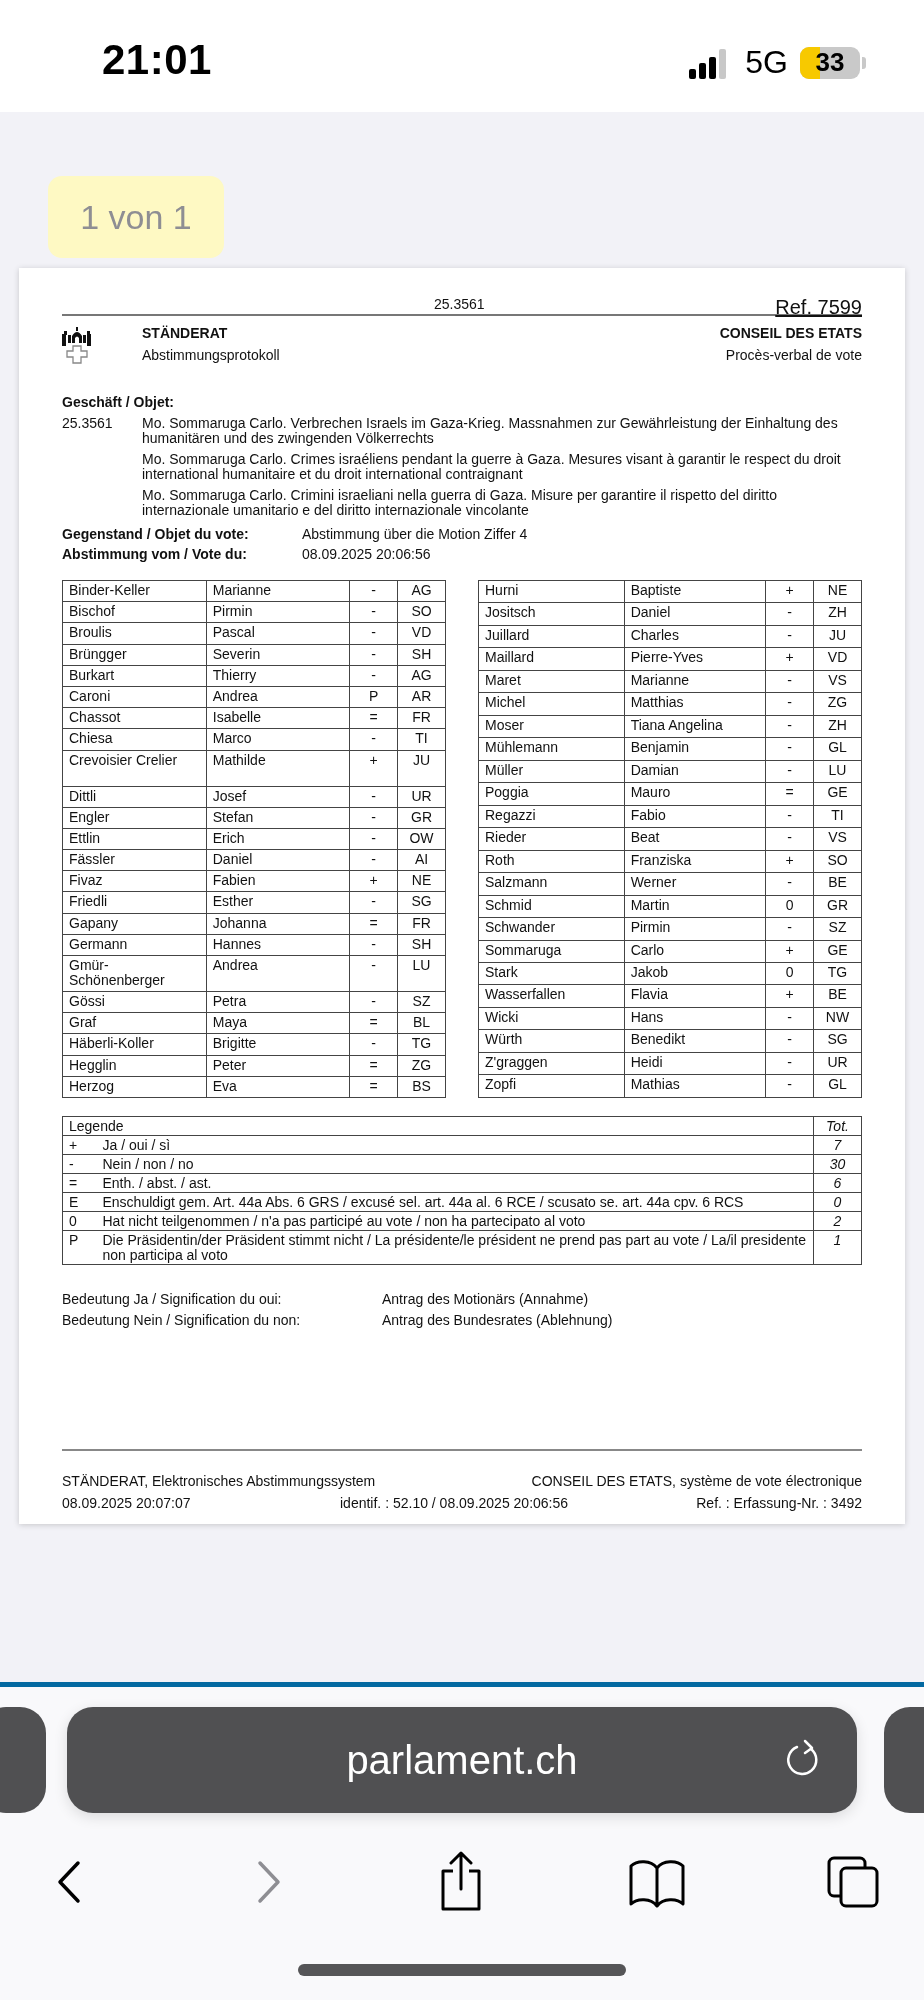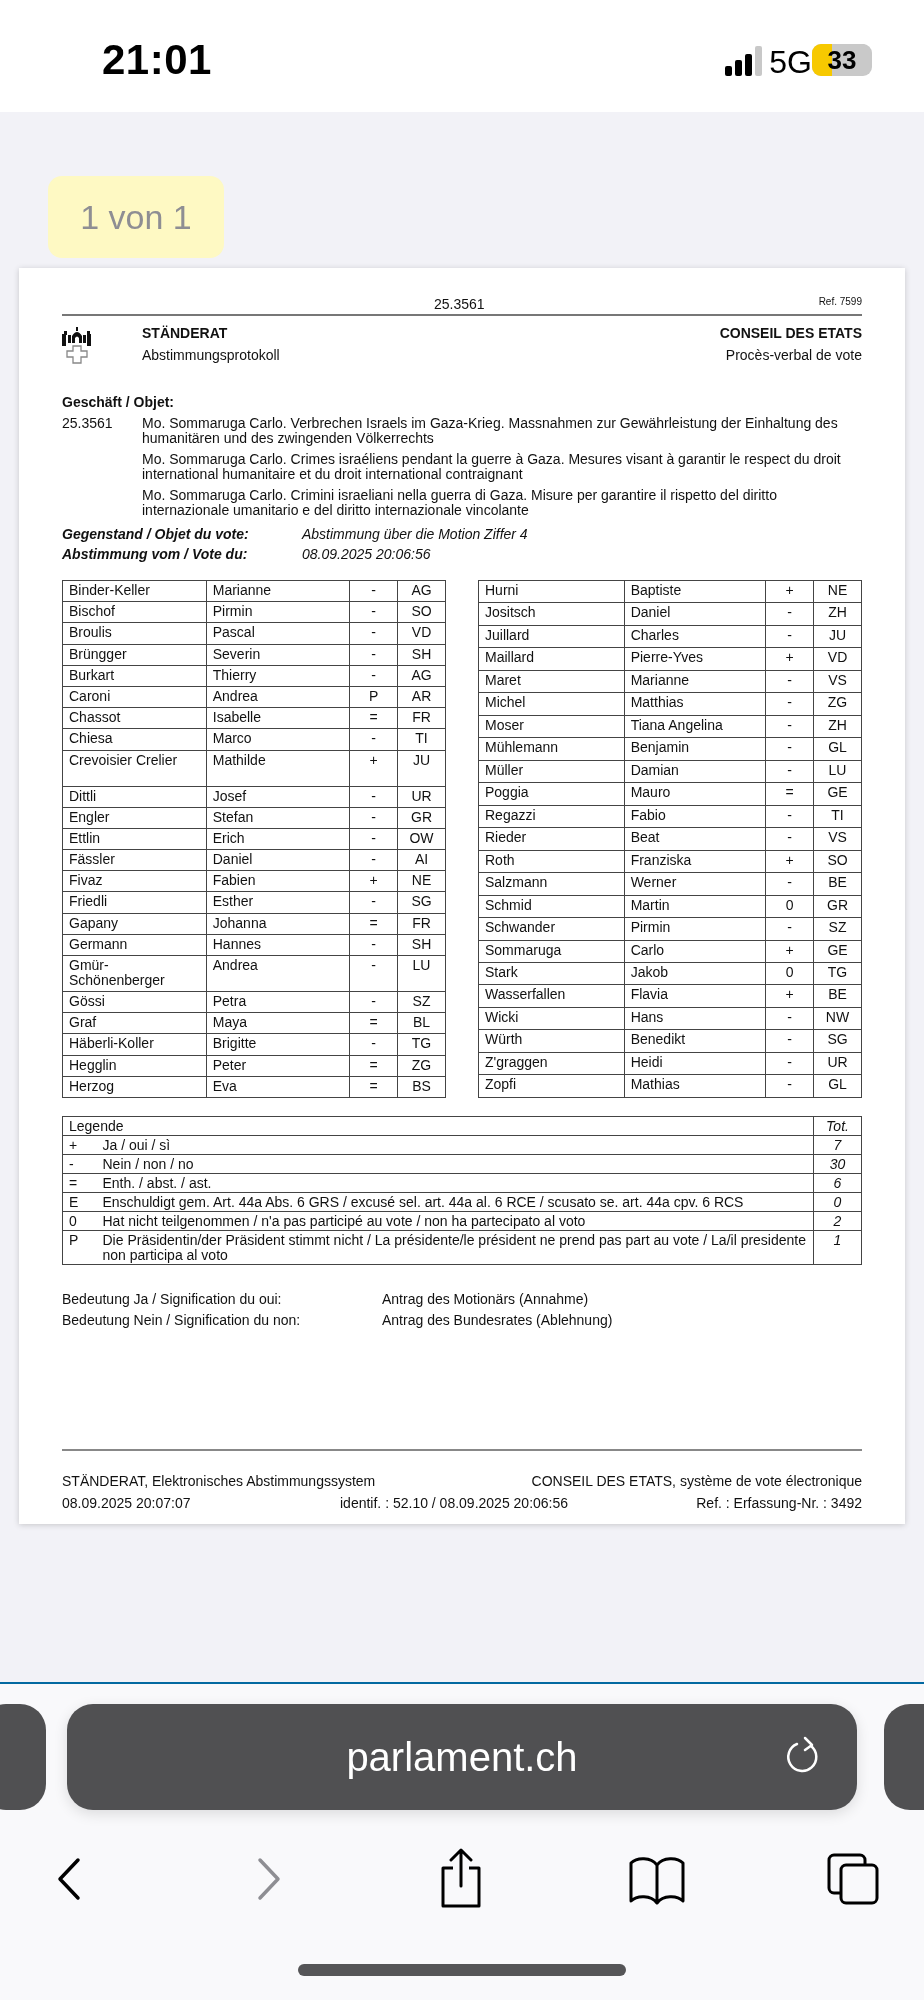--- a/index.html
+++ b/index.html
@@ -2,53 +2,53 @@
 <html><head>
 <meta charset="utf-8">
 <style>
   * { box-sizing: border-box; margin: 0; padding: 0; }
   html, body { width: 924px; height: 2000px; overflow: hidden; }
   body { background: #f2f2f7; font-family: "Liberation Sans", sans-serif; position: relative; }
 
   
   .status-bar { position: absolute; left: 0; top: 0; width: 924px; height: 112px; background: #ffffff; }
   .status-time { position: absolute; left: 102px; top: 36px; font-size: 42px; font-weight: bold; color: #000; letter-spacing: 0.5px; }
-  .status-right { position: absolute; right: 58px; top: 44px; display: flex; align-items: flex-start; }
+  .status-right { position: absolute; right: 58px; top: 44px; display: flex; align-items: center; gap: 12px; }
   .signal { display: flex; align-items: flex-end; gap: 3px; height: 32px; position: relative; width: 44px; }
   .signal .bar { width: 7px; border-radius: 2px; background: #000; }
   .signal .bar.dim { background: #c8c8c8; }
   .net { font-size: 32px; color: #000; }
   .battery { position: relative; width: 60px; height: 32px; border-radius: 9px; background: #c9c9c9; overflow: hidden; display: flex; align-items: center; justify-content: center; }
   .battery .fill { position: absolute; left: 0; top: 0; bottom: 0; width: 33%; background: #f7c900; }
   .battery .lvl { position: relative; font-size: 26px; font-weight: bold; color: #000; }
   .battery-tip { width: 4px; height: 12px; background: #c9c9c9; border-radius: 0 3px 3px 0; margin-left: -10px; }
 
   
   .page-indicator { position: absolute; left: 48px; top: 176px; width: 176px; height: 82px; background: #fef9c3; border-radius: 14px; display: flex; align-items: center; justify-content: center; font-size: 34px; color: #8e8e93; }
 
   
   .pdf-page { position: absolute; left: 19px; top: 241px; width: 886px; height: 1256px; background: #ffffff; box-shadow: 0 1px 6px rgba(0,0,0,0.18); color: #111; font-size: 14px; margin-top: 27px; }
   .doc { position: absolute; left: 43px; top: 0; width: 800px; }
   .hdr-top { position: relative; height: 48px; border-bottom: 2px solid #777; }
   .hdr-num { position: absolute; left: 372px; top: 28px; font-size: 14px; }
-  .hdr-ref { position: absolute; right: 0; top: 28px; font-size: 10px; }
+  .hdr-ref { position: absolute; right: 0; top: 28px; font-size: 20px; text-decoration: underline; }
   .hdr-main { position: relative; height: 48px; margin-top: 6px; }
   .logo { position: absolute; left: 0; top: 4px; width: 30px; height: 38px; }
   .hdr-left { position: absolute; left: 80px; top: 0; }
   .hdr-right { position: absolute; right: 0; top: 0; text-align: right; }
   .hdr-title { font-weight: bold; font-size: 14px; line-height: 22px; }
   .hdr-sub { font-size: 14px; line-height: 22px; }
 
   .business { margin-top: 22px; font-size: 14px; }
   .biz-label { font-weight: bold; line-height: 20px; }
   .biz-row { display: flex; margin-top: 4px; }
   .biz-id { width: 80px; flex: none; line-height: 15px; }
   .biz-texts { flex: 1; }
   .biz-text { line-height: 15px; margin-bottom: 6px; }
-  .meta-row { display: flex; line-height: 20px; font-style: italic; }
+  .meta-row { display: flex; line-height: 20px; }
   .meta-label { width: 240px; font-weight: bold; flex: none; }
 
   .vote-tables { display: flex; justify-content: space-between; margin-top: 16px; }
   table.votes { border-collapse: collapse; width: 384px; font-size: 14px; }
   table.votes td { border: 1.5px solid #444; padding: 0 6px; height: 21.2px; line-height: 15px; vertical-align: top; padding-top: 2px; }
   table.votes td.c-last { width: 144px; }
   table.votes td.c-first { width: 144px; }
   table.votes td.c-vote { width: 48px; text-align: center; }
   table.votes td.c-canton { width: 48px; text-align: center; }
   table.votes.right td.c-last { width: 146px; }
@@ -67,21 +67,21 @@
   .meaning-row { display: flex; line-height: 21px; }
   .meaning-label { width: 320px; flex: none; }
 
   .footer { position: absolute; left: 43px; top: 1181px; width: 800px; border-top: 2px solid #888; padding-top: 19px; font-size: 14px; }
   .footer-row { position: relative; height: 22px; line-height: 22px; }
   .footer-row .l { position: absolute; left: 0; }
   .footer-row .m { position: absolute; left: 278px; }
   .footer-row .r { position: absolute; right: 0; }
 
   
-  .bottom-area { position: absolute; left: 0; top: 1682px; width: 924px; height: 318px; background: #f9f9fb; border-top: 2px solid #0369a1; }
+  .bottom-area { position: absolute; left: 0; top: 1682px; width: 924px; height: 318px; background: #f9f9fb; border-top: 5px solid #0369a1; }
   .tab-peek-left { position: absolute; left: -20px; top: 20px; width: 66px; height: 106px; background: #505052; border-radius: 26px; }
   .tab-peek-right { position: absolute; right: -30px; top: 20px; width: 70px; height: 106px; background: #505052; border-radius: 26px; }
   .url-bar { position: absolute; left: 67px; top: 20px; width: 790px; height: 106px; background: #505052; border-radius: 26px; display: flex; align-items: center; justify-content: center; box-shadow: 0 4px 14px rgba(0,0,0,0.12); }
   .url-text { color: #ffffff; font-size: 40px; }
   .reload { position: absolute; right: 30px; top: 30px; width: 46px; height: 46px; }
   .toolbar { position: absolute; left: 0; top: 150px; width: 924px; height: 90px; }
   .tb-btn { position: absolute; top: 0; width: 70px; height: 90px; display: flex; align-items: center; justify-content: center; }
   .home-indicator { position: absolute; left: 298px; top: 1964px; width: 328px; height: 12px; border-radius: 6px; background: #555557; }
 </style>
 </head>

